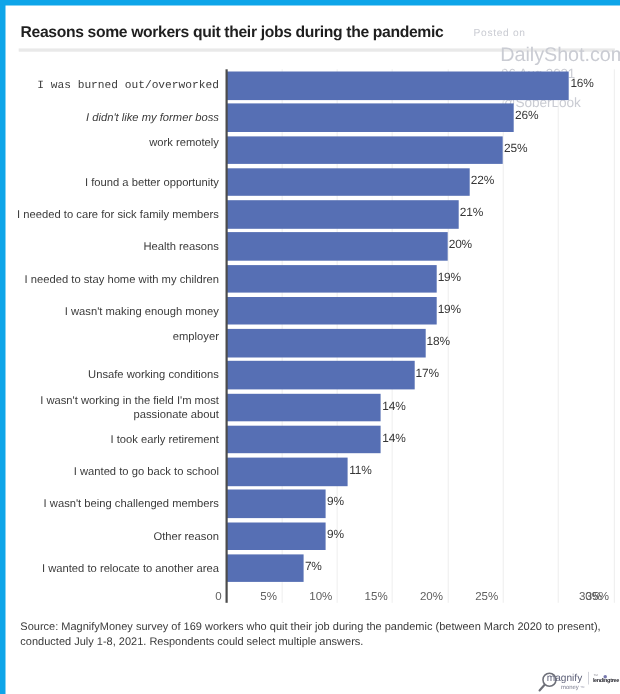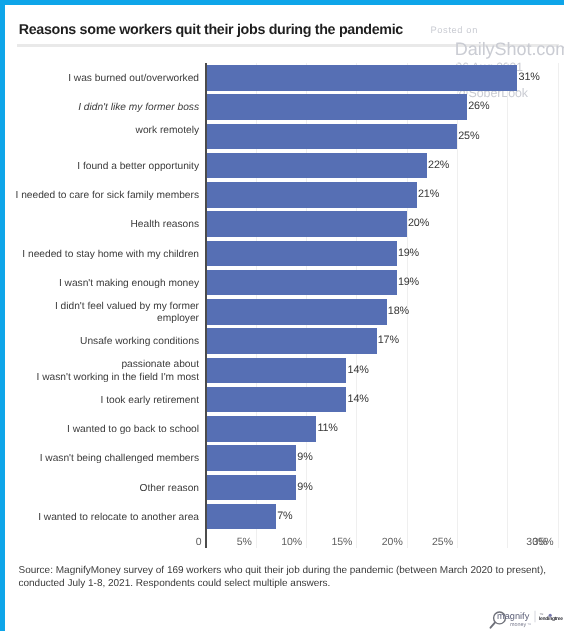--- a/index.html
+++ b/index.html
@@ -31,21 +31,21 @@
 <div id="card">
   <div id="title">Reasons some workers quit their jobs during the pandemic</div>
   <div id="divider"></div>
   <div id="wm">
     <div class="wm-line" id="wm1">Posted on</div>
     <div class="wm-line" id="wm2">DailyShot.com</div>
     <div class="wm-line" id="wm3">06 Aug 2021</div>
     <div class="wm-line" id="wm4">@SoberLook</div>
   </div>
   <div id="ylabels">
-      <div class="ylabel" style="top: 10.05px;">
+      <div class="ylabel" style="top: 10.05px; font-family: Liberation Mono, monospace;">
         <div>I was burned out/overworked</div>
       </div>
       <div class="ylabel" style="top: 39.3px; font-style: italic;">
         <div>I didn't like my former boss</div>
       </div>
       <div class="ylabel" style="top: 62.15px;">
         <div>work remotely</div>
       </div>
       <div class="ylabel" style="top: 97.8px;">
         <div>I found a better opportunity</div>
@@ -56,29 +56,28 @@
       <div class="ylabel" style="top: 156.3px;">
         <div>Health reasons</div>
       </div>
       <div class="ylabel" style="top: 185.55px; text-align: right;">
         <div>I needed to stay home with my children</div>
       </div>
       <div class="ylabel" style="top: 214.8px;">
         <div>I wasn't making enough money</div>
       </div>
       <div class="ylabel" style="top: 237.65px;">
-        <div>I didn't feel valued by my former</div>
         <div>employer</div>
       </div>
       <div class="ylabel" style="top: 273.3px;">
         <div>Unsafe working conditions</div>
       </div>
       <div class="ylabel" style="top: 296.15px;">
+        <div>I wasn't working in the field I'm most</div>
         <div>passionate about</div>
-        <div>I wasn't working in the field I'm most</div>
       </div>
       <div class="ylabel" style="top: 331.8px;">
         <div>I took early retirement</div>
       </div>
       <div class="ylabel" style="top: 361.05px;">
         <div>I wanted to go back to school</div>
       </div>
       <div class="ylabel" style="top: 390.3px;">
         <div>I wasn't being challenged members</div>
       </div>
@@ -91,21 +90,21 @@
     </div>
   <div id="plot">
       <div class="grid" style="left: 50.2857px;"></div>
       <div class="grid" style="left: 100.571px;"></div>
       <div class="grid" style="left: 150.857px;"></div>
       <div class="grid" style="left: 201.143px;"></div>
       <div class="grid" style="left: 251.429px;"></div>
       <div class="grid" style="left: 301.714px;"></div>
       <div class="grid" style="left: 352px;"></div>
       <div class="bar" style="left: 0px; top: 2.1px; width: 311.771px; background: rgb(86, 111, 180);"></div>
-      <div class="blabel" style="left: 312.971px; top: 14.05px; transform: translateY(-50%); line-height: 11px;">31%</div>
+      <div class="blabel" style="left: 312.971px; top: 14.05px; transform: translateY(-50%); line-height: 11px;">16%</div>
       <div class="bar" style="left: 0px; top: 31.35px; width: 261.486px; background: rgb(86, 111, 180);"></div>
       <div class="blabel" style="left: 262.686px; top: 43.3px; transform: translateY(-50%); line-height: 11px;">26%</div>
       <div class="bar" style="left: 0px; top: 60.6px; width: 251.429px; background: rgb(86, 111, 180);"></div>
       <div class="blabel" style="left: 252.629px; top: 72.55px; transform: translateY(-50%); line-height: 11px;">25%</div>
       <div class="bar" style="left: 0px; top: 89.85px; width: 221.257px; background: rgb(86, 111, 180);"></div>
       <div class="blabel" style="left: 222.457px; top: 101.8px; transform: translateY(-50%); line-height: 11px;">22%</div>
       <div class="bar" style="left: 0px; top: 119.1px; width: 211.2px; background: rgb(86, 111, 180);"></div>
       <div class="blabel" style="left: 212.4px; top: 131.05px; transform: translateY(-50%); line-height: 11px;">21%</div>
       <div class="bar" style="left: 0px; top: 148.35px; width: 201.143px; background: rgb(86, 111, 180);"></div>
       <div class="blabel" style="left: 202.343px; top: 160.3px; transform: translateY(-50%); line-height: 11px;">20%</div>

